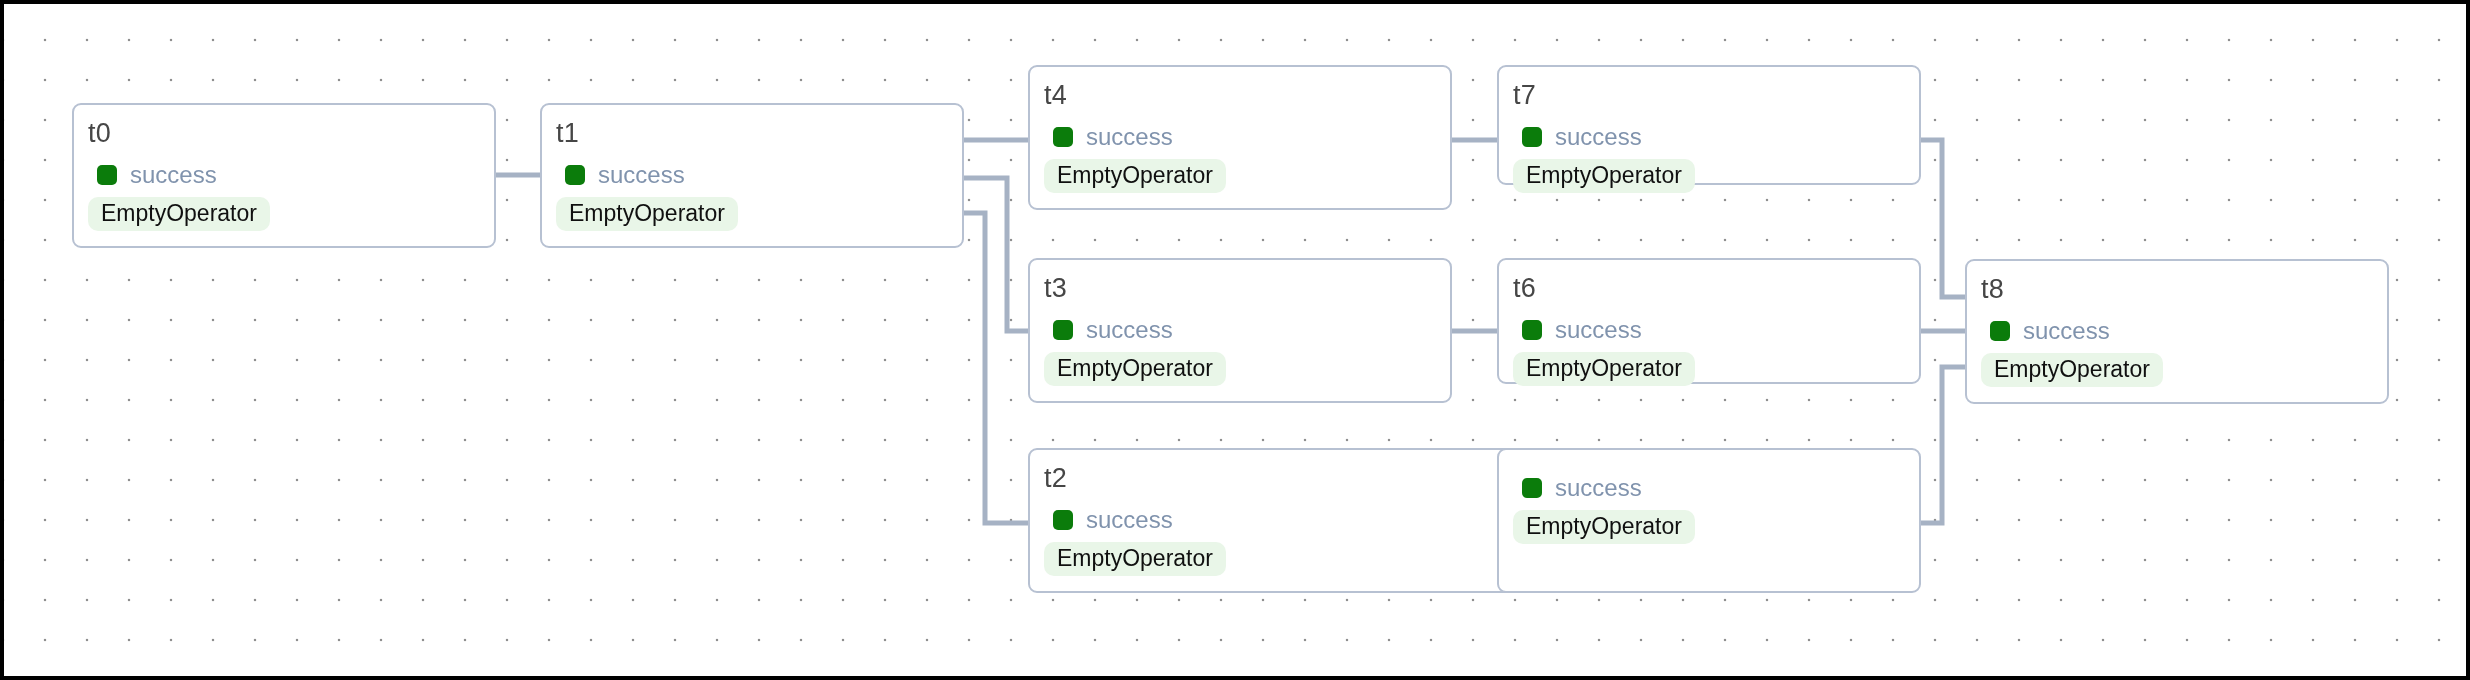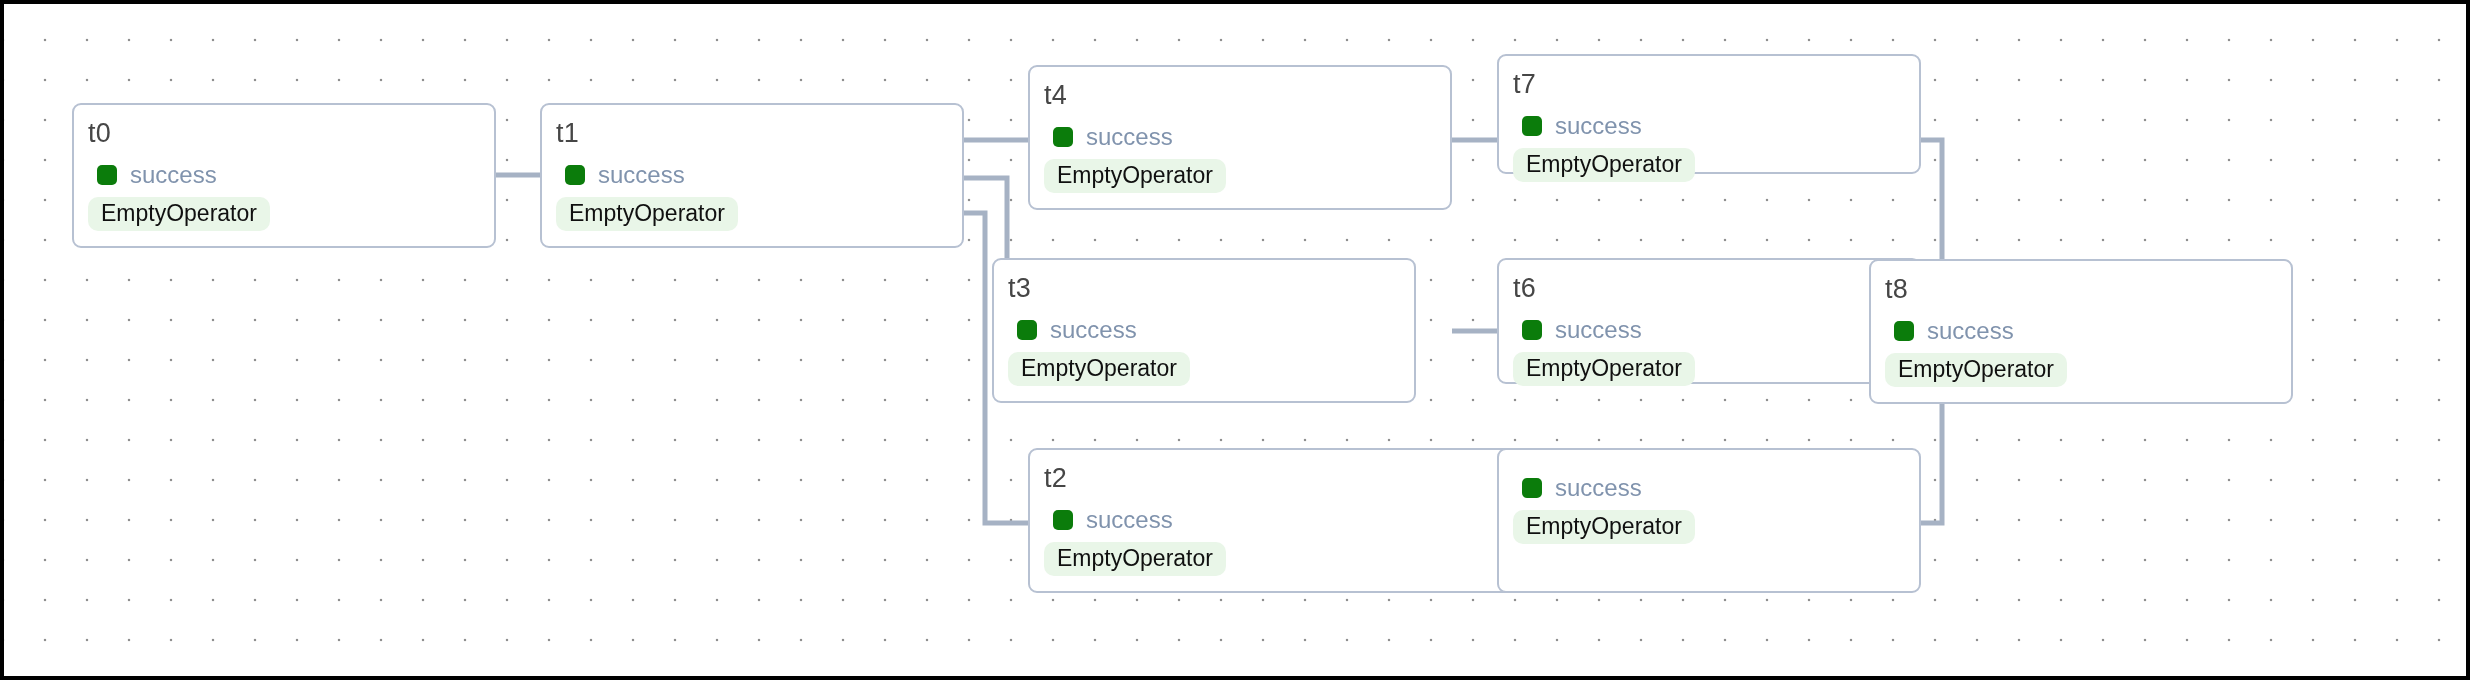--- a/index.html
+++ b/index.html
@@ -127,45 +127,45 @@
     <div class="operator-pill">EmptyOperator</div>
   </div>
       <div class="node" style="left: 1028px; top: 65px; width: 424px; height: 145px;">
     <div class="node-title">t4</div>
     <div class="status-row">
       <span class="status-square"></span>
       <span class="status-text">success</span>
     </div>
     <div class="operator-pill">EmptyOperator</div>
   </div>
-      <div class="node" style="left: 1497px; top: 54px; width: 424px; height: 120px;">
+      <div class="node" style="left: 1497px; top: 65px; width: 424px; height: 120px;">
     <div class="node-title">t7</div>
     <div class="status-row">
       <span class="status-square"></span>
       <span class="status-text">success</span>
     </div>
     <div class="operator-pill">EmptyOperator</div>
   </div>
-      <div class="node" style="left: 992px; top: 258px; width: 424px; height: 145px;">
+      <div class="node" style="left: 1028px; top: 258px; width: 424px; height: 145px;">
     <div class="node-title">t3</div>
     <div class="status-row">
       <span class="status-square"></span>
       <span class="status-text">success</span>
     </div>
     <div class="operator-pill">EmptyOperator</div>
   </div>
       <div class="node" style="left: 1497px; top: 258px; width: 424px; height: 126px;">
     <div class="node-title">t6</div>
     <div class="status-row">
       <span class="status-square"></span>
       <span class="status-text">success</span>
     </div>
     <div class="operator-pill">EmptyOperator</div>
   </div>
-      <div class="node" style="left: 1869px; top: 259px; width: 424px; height: 145px;">
+      <div class="node" style="left: 1965px; top: 259px; width: 424px; height: 145px;">
     <div class="node-title">t8</div>
     <div class="status-row">
       <span class="status-square"></span>
       <span class="status-text">success</span>
     </div>
     <div class="operator-pill">EmptyOperator</div>
   </div>
       <div class="node" style="left: 1028px; top: 448px; width: 504px; height: 145px;">
     <div class="node-title">t2</div>
     <div class="status-row">

